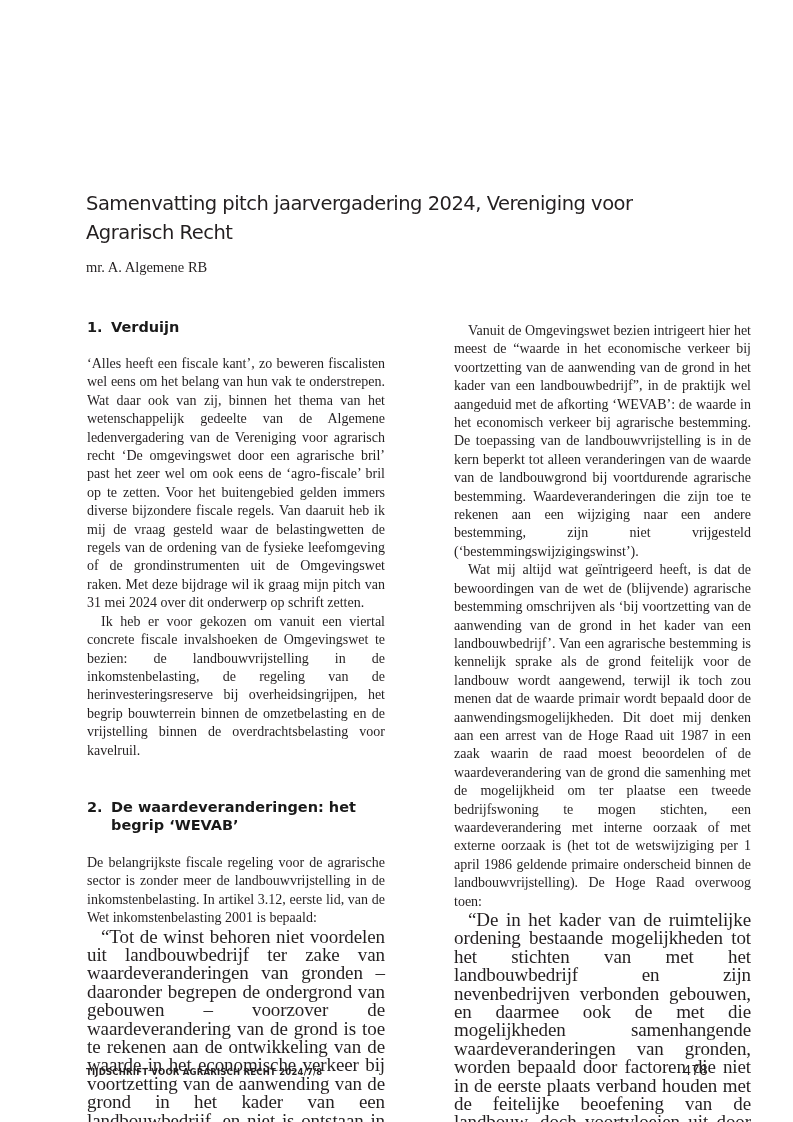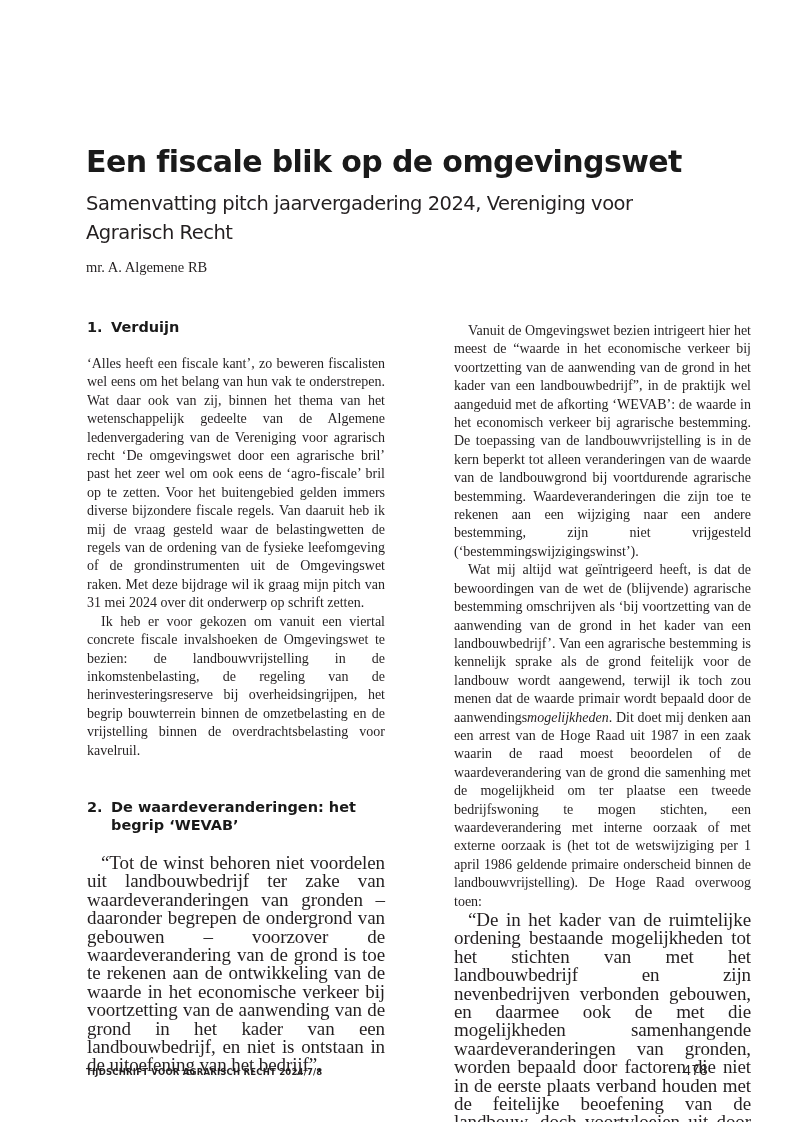--- a/index.html
+++ b/index.html
@@ -31,21 +31,21 @@
   }
   .h2 .num { width: 24px; flex: none; }
   .h2 .txt { flex: 1; }
 
   p.body {
     font-family: "Liberation Serif", serif; font-size: 14px; line-height: 18.4px;
     text-align: justify; margin: 0; color: #231f20; hyphens: auto;
   }
   p.indent { text-indent: 14px; }
   p.quote { font-size: 19px; letter-spacing: -0.1px; }
-  .it { font-style: italic; }
+  .it { }
 
   .sec1-h { margin-bottom: 19px !important; }
   .sec2 { margin-top: 38px; }
   .sec2-h { margin-bottom: 20px !important; }
 
   .footer {
     position: absolute; left: 86px; top: 1063px; width: 622px;
     display: flex; justify-content: space-between; align-items: baseline;
   }
   .footer .journal {
@@ -53,37 +53,37 @@
   }
   .footer .pageno {
     font-family: Liberation Mono, monospace; font-size: 14px; color: #231f20;
   }
 </style>
 </head>
 <body>
 
 <div class="page">
 
-  <h1 class="title">Een fiscale blik op de omgevingswet</h1>
   <h2 class="subtitle">Samenvatting pitch jaarvergadering 2024, Vereniging voor Agrarisch Recht</h2>
   <p class="author">mr. A. Algemene RB</p>
 
   <div class="col col-left">
     <div class="h2 sec1-h">
       <span class="num">1.</span>
       <span class="txt">Verduijn</span>
     </div>
     <p class="body">‘Alles heeft een fiscale kant’, zo beweren fiscalisten wel eens om het belang van hun vak te onderstrepen. Wat daar ook van zij, binnen het thema van het wetenschappelijk gedeelte van de Algemene ledenvergadering van de Vereniging voor agrarisch recht ‘De omgevingswet door een agrarische bril’ past het zeer wel om ook eens de ‘agro-fiscale’ bril op te zetten. Voor het buitengebied gelden immers diverse bijzondere fiscale regels. Van daaruit heb ik mij de vraag gesteld waar de belastingwetten de regels van de ordening van de fysieke leefomgeving of de grondinstrumenten uit de Omgevingswet raken. Met deze bijdrage wil ik graag mijn pitch van 31 mei 2024 over dit onderwerp op schrift zetten.</p>
     <p class="body indent">Ik heb er voor gekozen om vanuit een viertal concrete fiscale invalshoeken de Omgevingswet te bezien: de landbouwvrijstelling in de inkomstenbelasting, de regeling van de herinvesteringsreserve bij overheidsingrijpen, het begrip bouwterrein binnen de omzetbelasting en de vrijstelling binnen de overdrachtsbelasting voor kavelruil.</p>
 
     <div class="sec2">
       <div class="h2 sec2-h">
         <span class="num">2.</span>
         <span class="txt">De waardeveranderingen: het begrip ‘WEVAB’</span>
       </div>
+      <p class="body">De belangrijkste fiscale regeling voor de agrarische sector is zonder meer de landbouwvrijstelling in de inkomstenbelasting. In artikel 3.12, eerste lid, van de Wet inkomstenbelasting 2001 is bepaald:</p>
       <p class="body indent quote">“Tot de winst behoren niet voordelen uit landbouwbedrijf ter zake van waardeveranderingen van gronden – daaronder begrepen de ondergrond van gebouwen – voorzover de waardeverandering van de grond is toe te rekenen aan de ontwikkeling van de waarde in het economische verkeer bij voortzetting van de aanwending van de grond in het kader van een landbouwbedrijf, en niet is ontstaan in de uitoefening van het bedrijf”.</p>
     </div>
   </div>
 
   <div class="col col-right">
     <p class="body indent">Vanuit de Omgevingswet bezien intrigeert hier het meest de “waarde in het economische verkeer bij voortzetting van de aanwending van de grond in het kader van een landbouwbedrijf”, in de praktijk wel aangeduid met de afkorting ‘WEVAB’: de waarde in het economisch verkeer bij agrarische bestemming. De toepassing van de landbouwvrijstelling is in de kern beperkt tot alleen veranderingen van de waarde van de landbouwgrond bij voortdurende agrarische bestemming. Waardeveranderingen die zijn toe te rekenen aan een wijziging naar een andere bestemming, zijn niet vrijgesteld (‘bestemmingswijzigingswinst’).</p>
     <p class="body indent"><span>Wat mij altijd wat geïntrigeerd heeft, is dat de bewoordingen van de wet de (blijvende) agrarische bestemming omschrijven als ‘bij voortzetting van de aanwending van de grond in het kader van een landbouwbedrijf’. Van een agrarische bestemming is kennelijk sprake als de grond feitelijk voor de landbouw wordt aangewend, terwijl ik toch zou menen dat de waarde primair wordt bepaald door de aanwendings</span><span class="it">mogelijkheden</span><span>. Dit doet mij denken aan een arrest van de Hoge Raad uit 1987 in een zaak waarin de raad moest beoordelen of de waardeverandering van de grond die samenhing met de mogelijkheid om ter plaatse een tweede bedrijfswoning te mogen stichten, een waardeverandering met interne oorzaak of met externe oorzaak is (het tot de wetswijziging per 1 april 1986 geldende primaire onderscheid binnen de landbouwvrijstelling). De Hoge Raad overwoog toen:</span></p>
     <p class="body indent quote">“De in het kader van de ruimtelijke ordening bestaande mogelijkheden tot het stichten van met het landbouwbedrijf en zijn nevenbedrijven verbonden gebouwen, en daarmee ook de met die mogelijkheden samenhangende waardeveranderingen van gronden, worden bepaald door factoren die niet in de eerste plaats verband houden met de feitelijke beoefening van de landbouw, doch voortvloeien uit door de overheid ter wille van de door haar gewenste ruimtelijke ordening gestelde regels, uit eventuele wijzigingen van deze regels en uit het door haar bij de</p>
   </div>
 

